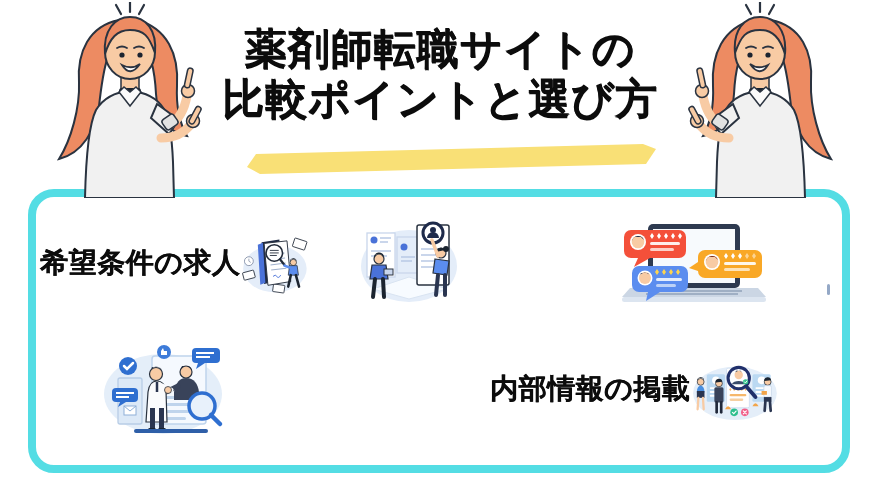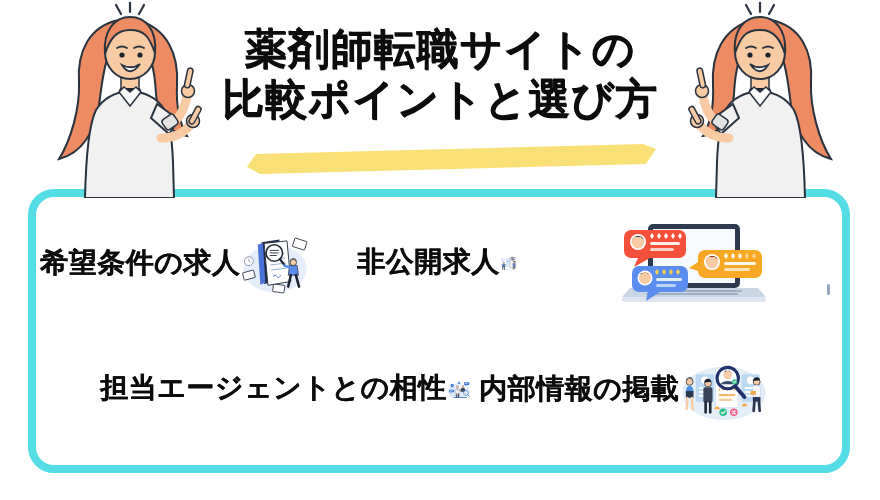--- a/index.html
+++ b/index.html
@@ -23,21 +23,21 @@
   .woman-right{left:682px;transform:scaleX(-1);}
   .item{position:absolute;display:flex;align-items:center;z-index:2;}
   .item-label{
     font-size:28px;font-weight:800;color:#0c0c0c;letter-spacing:0.5px;white-space:nowrap;
     text-shadow:0.4px 0.4px 0 #0c0c0c;margin-bottom:4px;
   }
   .item1{left:40px;top:219px;width:270px;}
   .item2{left:357px;top:219px;width:160px;}
   .item3{left:618px;top:222px;width:200px;}
   .item4{left:100px;top:344px;width:370px;}
-  .item5{left:479px;top:349px;width:290px;font-family:Liberation Serif, serif;}
+  .item5{left:490px;top:349px;width:290px;font-family:Liberation Serif, serif;}
   .stray{position:absolute;left:827px;top:284px;width:3px;height:11px;border-radius:2px;
     background:#5a79a8;opacity:.65;z-index:2;}
 </style>
 </head>
 <body>
 
 <div class="canvas">
 
   <div class="title">
     <div>薬剤師転職サイトの</div>
@@ -145,21 +145,20 @@
         <path d="M79,41 a5,5 0 0 1 10,-1 l-2,-3 -6,-1 Z" fill="#1B2430"></path>
         <path d="M78,47 L90,47 L92,62 L76,62 Z" fill="#5B8DEF" stroke="#2A3340" stroke-width="1.2"></path>
         <line x1="78" y1="50" x2="70" y2="47" stroke="#5B8DEF" stroke-width="4" stroke-linecap="round"></line>
         <line x1="80" y1="62" x2="76" y2="80" stroke="#1B2430" stroke-width="4" stroke-linecap="round"></line>
         <line x1="88" y1="62" x2="93" y2="80" stroke="#1B2430" stroke-width="4" stroke-linecap="round"></line>
       </g>
     </svg>
   </div>
 
   <div class="item item2">
-    <div class="item-label">非公開求人</div>
     <svg width="105" height="90" viewBox="0 0 105 90">
       <ellipse cx="52" cy="47" rx="48" ry="36" fill="#E4EDF9"></ellipse>
       <path d="M16,70 L52,58 L90,70 L52,80 Z" fill="#F7FBFF" stroke="#D9E4F2" stroke-width="1"></path>
       <g>
         <rect x="10" y="14" width="28" height="44" fill="#fff" stroke="#C9D6EC" stroke-width="1.3"></rect>
         <circle cx="17" cy="21" r="3.5" fill="#4A72D8"></circle>
         <g stroke="#B9C9E4" stroke-width="1.5">
           <line x1="23" y1="19" x2="34" y2="19"></line>
             <line x1="23" y1="23" x2="31" y2="23"></line>
           <line x1="14" y1="32" x2="34" y2="32"></line>
@@ -258,21 +257,20 @@
           <polygon points="53,47 55,50 53,53 51,50"></polygon>
             <polygon points="60,47 62,50 60,53 58,50"></polygon>
         </g>
         <rect x="38" y="56" width="26" height="3" rx="1.5" fill="#E4EDFD"></rect>
         <rect x="38" y="62" width="20" height="3" rx="1.5" fill="#BDD2F7"></rect>
       </g>
     </svg>
   </div>
 
   <div class="item item4">
-    <div class="item-label">担当エージェントとの相性</div>
     <svg width="126" height="92" viewBox="0 0 126 92">
       <ellipse cx="63" cy="50" rx="59" ry="40" fill="#E4EEF9"></ellipse>
       <rect x="52" y="12" width="54" height="68" rx="3" fill="#F5F9FE" stroke="#BFD4EC" stroke-width="1.5"></rect>
       <g fill="#BFD4EC">
         <rect x="58" y="52" width="40" height="3" rx="1.5"></rect>
           <rect x="58" y="59" width="34" height="3" rx="1.5"></rect>
         <rect x="58" y="66" width="40" height="3" rx="1.5"></rect>
           <rect x="58" y="73" width="28" height="3" rx="1.5"></rect>
       </g>
       <g>

